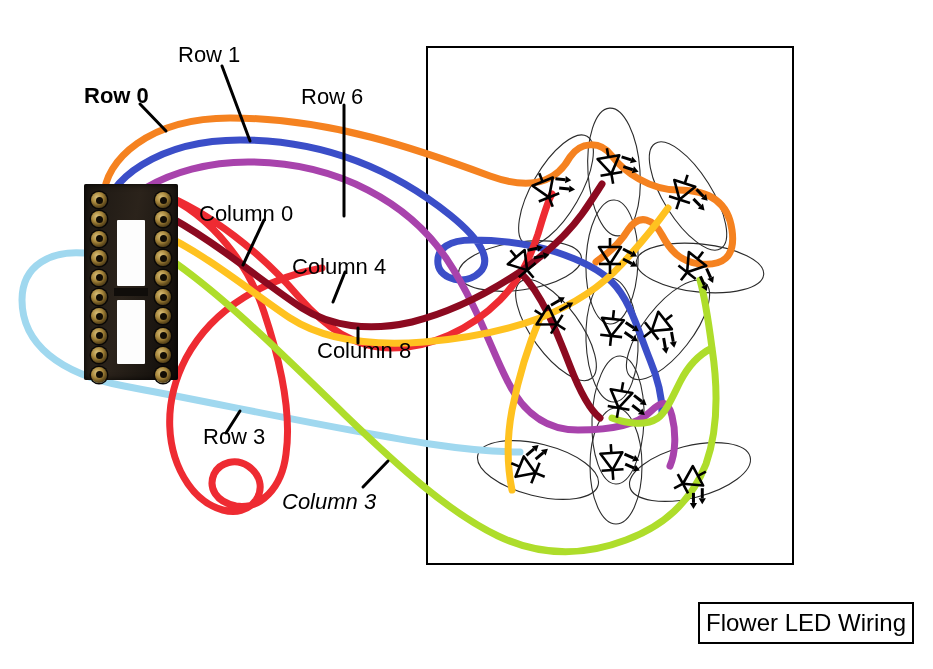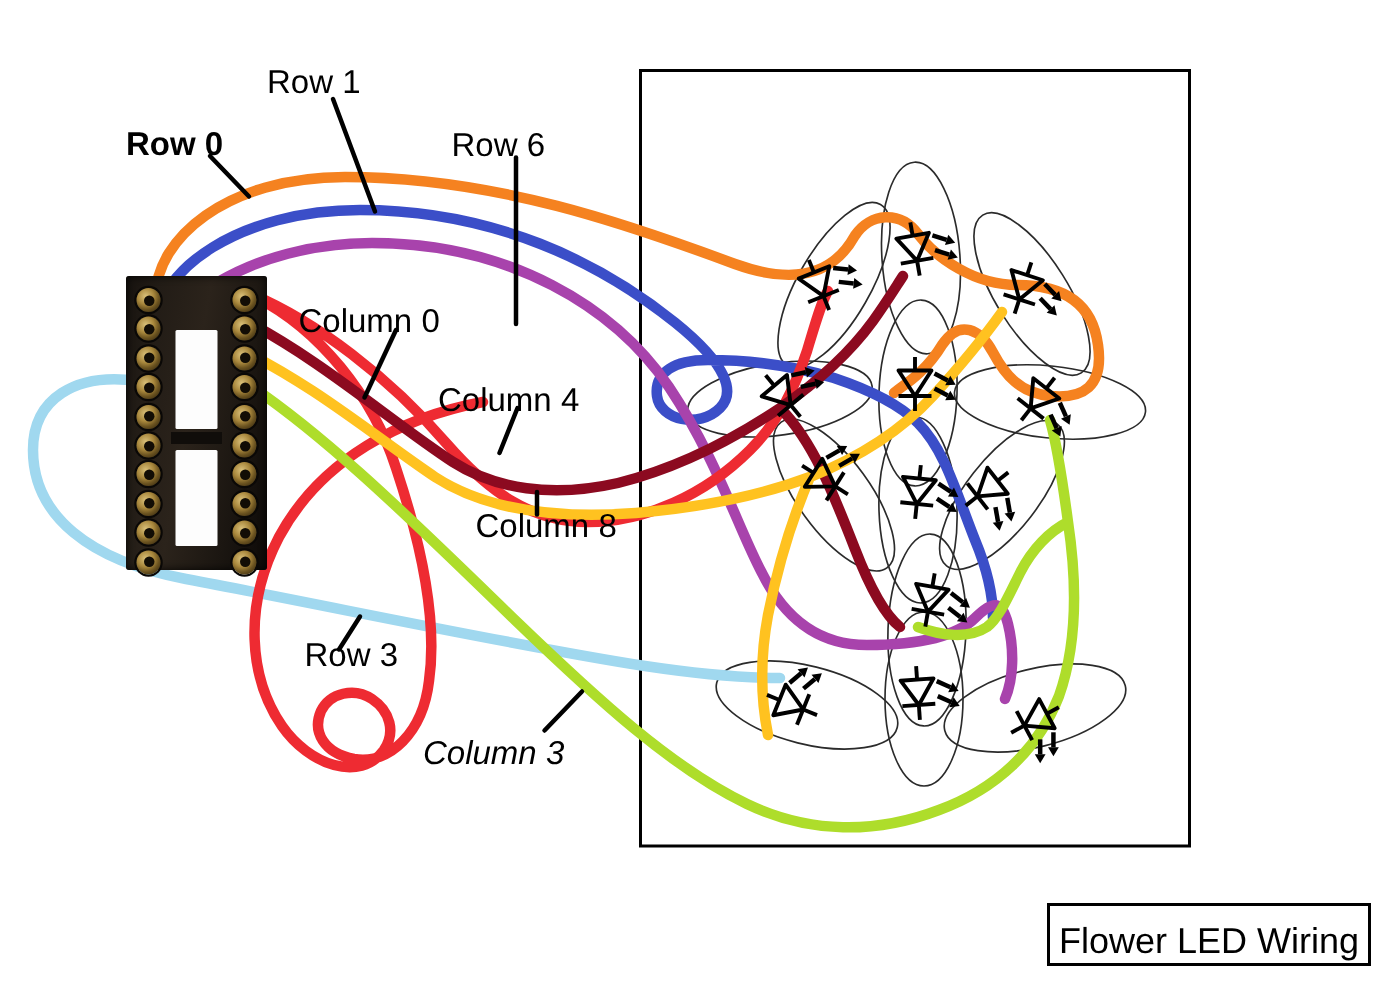--- a/index.html
+++ b/index.html
@@ -35,21 +35,21 @@
   }
   #title-box {
     position: absolute;
     left: 698px;
     top: 602px;
     width: 212px;
     height: 38px;
     border: 2px solid #000000;
     background: #ffffff;
     display: flex;
-    align-items: flex-end;
+    align-items: center;
     justify-content: center;
   }
   #title-box .title-text {
     font-family: "Liberation Sans", sans-serif;
     font-size: 24px;
     color: #000000;
     white-space: nowrap;
   }
   
   #socket {

